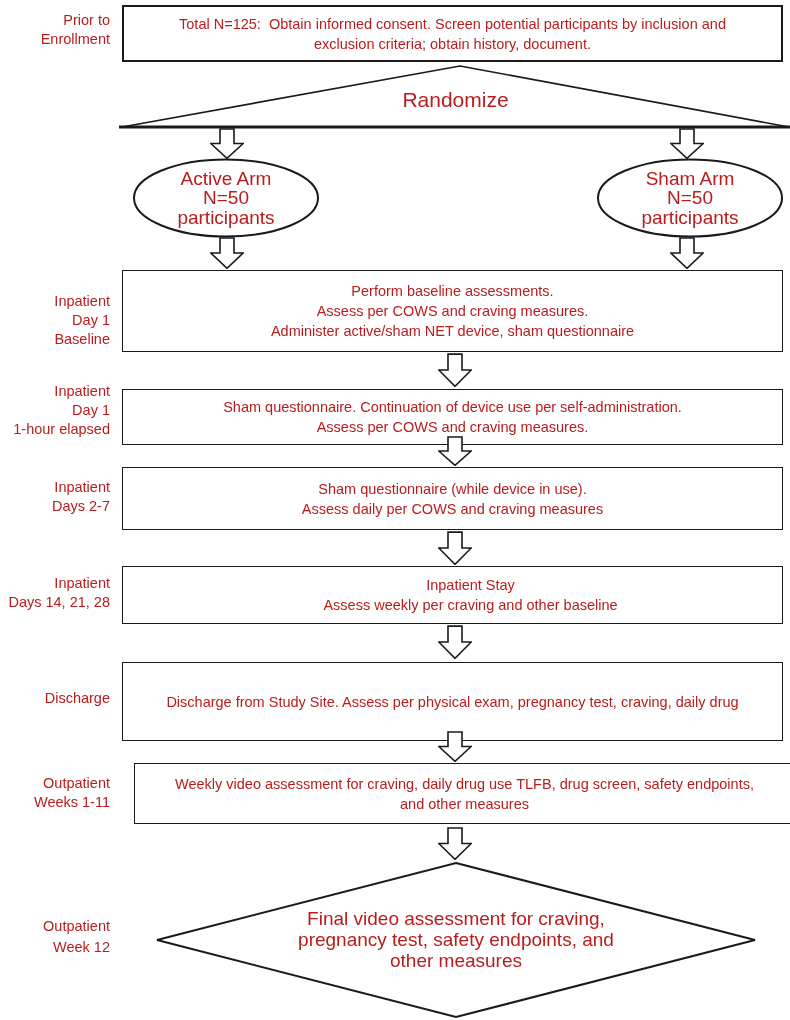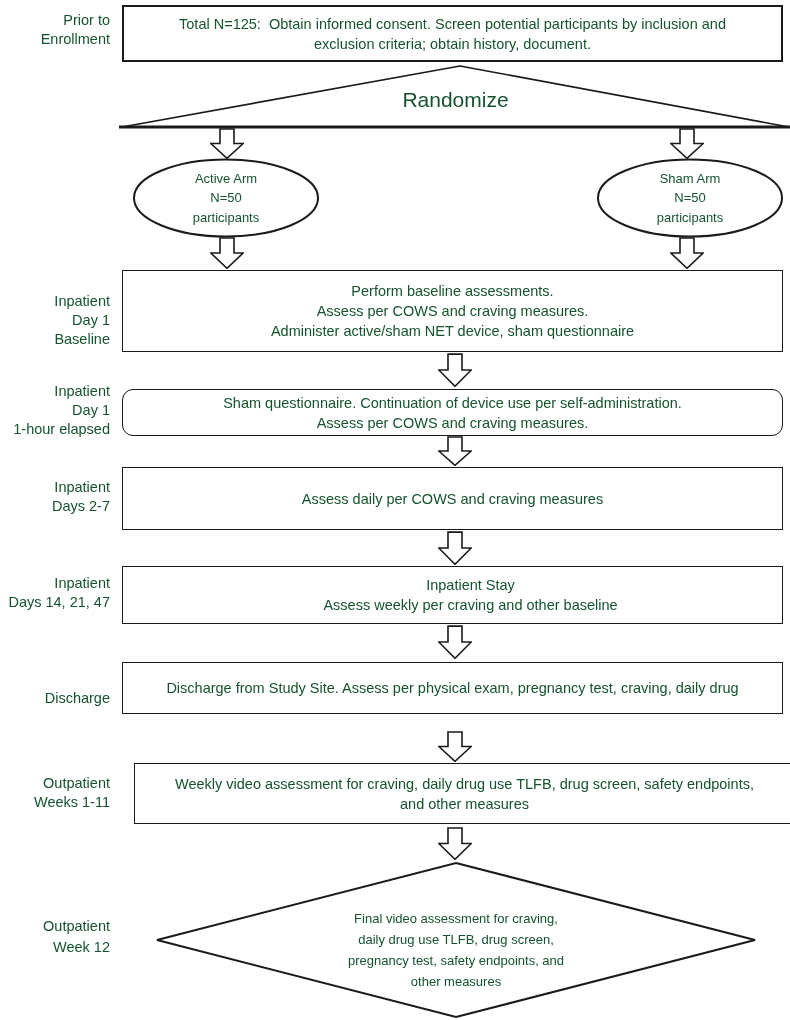--- a/index.html
+++ b/index.html
@@ -1,37 +1,37 @@
 <!DOCTYPE html>
 <html><head>
 <meta charset="utf-8">
 <style>
   html,body { margin:0; padding:0; background:#ffffff; }
   .canvas {
     position:relative; width:790px; height:1020px;
     background:#ffffff; overflow:hidden;
     font-family:"Liberation Sans", sans-serif;
-    color:#14532d;
+    color:#b91c1c;
   }
   .shape { position:absolute; }
   .flow-box {
     position:absolute; left:122px; width:661px; box-sizing:border-box;
     border:1.6px solid #1a1a1a; background:#ffffff;
     display:flex; flex-direction:column; justify-content:center; align-items:center;
     text-align:center; font-size:14.5px; line-height:20px;
   }
   .flow-box.thick { border-width:2px; }
   .side-label {
     position:absolute; left:0; width:112px; box-sizing:border-box; padding-right:2px;
     text-align:right; font-size:14.5px; line-height:19px;
   }
   .ellipse-text, .diamond-text, .tri-label {
     position:absolute; display:flex; flex-direction:column;
     justify-content:center; align-items:center; text-align:center;
-    font-size:13px;
+    font-size:19px;
   }
   .ellipse-text { line-height:19.5px; }
   .diamond-text { line-height:21px; }
   .tri-label { font-size:21px; line-height:19px; }
   .line { white-space:pre-wrap; }
 </style>
 </head>
 <body>
 
 <div class="canvas">
@@ -96,58 +96,59 @@
 
   <svg class="shape" style="left:438px; top:353px;" width="34" height="34" viewBox="0 0 34 32" preserveAspectRatio="none">
       <polygon points="10,1 24,1 24,16 33.2,16 17,31.3 0.8,16 10,16" fill="#ffffff" stroke="#1a1a1a" stroke-width="1.6"></polygon>
     </svg>
 
   <div class="side-label" style="top:382px;">
       <div class="line">Inpatient</div>
       <div class="line">Day 1</div>
       <div class="line">1-hour elapsed</div>
     </div>
-  <div class="flow-box" style="top:389px; height:47px;border-radius:11px;">
+  <div class="flow-box" style="top:389px; height:56px;">
       <div class="line">Sham questionnaire. Continuation of device use per self-administration.</div>
       <div class="line">Assess per COWS and craving measures.</div>
     </div>
 
   <svg class="shape" style="left:438px; top:436px;" width="34" height="30" viewBox="0 0 34 32" preserveAspectRatio="none">
       <polygon points="10,1 24,1 24,16 33.2,16 17,31.3 0.8,16 10,16" fill="#ffffff" stroke="#1a1a1a" stroke-width="1.6"></polygon>
     </svg>
 
   <div class="side-label" style="top:478px;">
       <div class="line">Inpatient</div>
       <div class="line">Days 2-7</div>
     </div>
   <div class="flow-box" style="top:467px; height:63px;">
+      <div class="line">Sham questionnaire (while device in use).</div>
       <div class="line">Assess daily per COWS and craving measures</div>
     </div>
 
   <svg class="shape" style="left:438px; top:531px;" width="34" height="34" viewBox="0 0 34 32" preserveAspectRatio="none">
       <polygon points="10,1 24,1 24,16 33.2,16 17,31.3 0.8,16 10,16" fill="#ffffff" stroke="#1a1a1a" stroke-width="1.6"></polygon>
     </svg>
 
   <div class="side-label" style="top:574px;">
       <div class="line">Inpatient</div>
-      <div class="line">Days 14, 21, 47</div>
+      <div class="line">Days 14, 21, 28</div>
     </div>
   <div class="flow-box" style="top:566px; height:58px;padding-left:36px;">
       <div class="line">Inpatient Stay</div>
       <div class="line">Assess weekly per craving and other baseline</div>
     </div>
 
   <svg class="shape" style="left:438px; top:625px;" width="34" height="34" viewBox="0 0 34 32" preserveAspectRatio="none">
       <polygon points="10,1 24,1 24,16 33.2,16 17,31.3 0.8,16 10,16" fill="#ffffff" stroke="#1a1a1a" stroke-width="1.6"></polygon>
     </svg>
 
   <div class="side-label" style="top:689px;">
       <div class="line">Discharge</div>
     </div>
-  <div class="flow-box" style="top:662px; height:52px;text-align:center;">
+  <div class="flow-box" style="top:662px; height:79px;text-align:center;">
       <div class="line">Discharge from Study Site. Assess per physical exam, pregnancy test, craving, daily drug</div>
     </div>
 
   <svg class="shape" style="left:438px; top:731px;" width="34" height="31" viewBox="0 0 34 32" preserveAspectRatio="none">
       <polygon points="10,1 24,1 24,16 33.2,16 17,31.3 0.8,16 10,16" fill="#ffffff" stroke="#1a1a1a" stroke-width="1.6"></polygon>
     </svg>
 
   <div class="side-label" style="top:774px;">
       <div class="line">Outpatient</div>
       <div class="line">Weeks 1-11</div>
@@ -163,18 +164,17 @@
 
   <div class="side-label" style="top:916px; line-height:21px;">
       <div class="line">Outpatient</div>
       <div class="line">Week 12</div>
     </div>
   <svg class="shape" style="left:150px; top:860px;" width="612" height="160" viewBox="0 0 612 160">
     <polygon points="306,3 605,80 306,157 7,80" fill="#ffffff" stroke="#1a1a1a" stroke-width="2"></polygon>
   </svg>
   <div class="diamond-text" style="left:156px; top:908px; width:600px;">
       <div class="line">Final video assessment for craving,</div>
-      <div class="line">daily drug use TLFB, drug screen,</div>
       <div class="line">pregnancy test, safety endpoints, and</div>
       <div class="line">other measures</div>
     </div>
 
 </div>
 
 </body></html>

